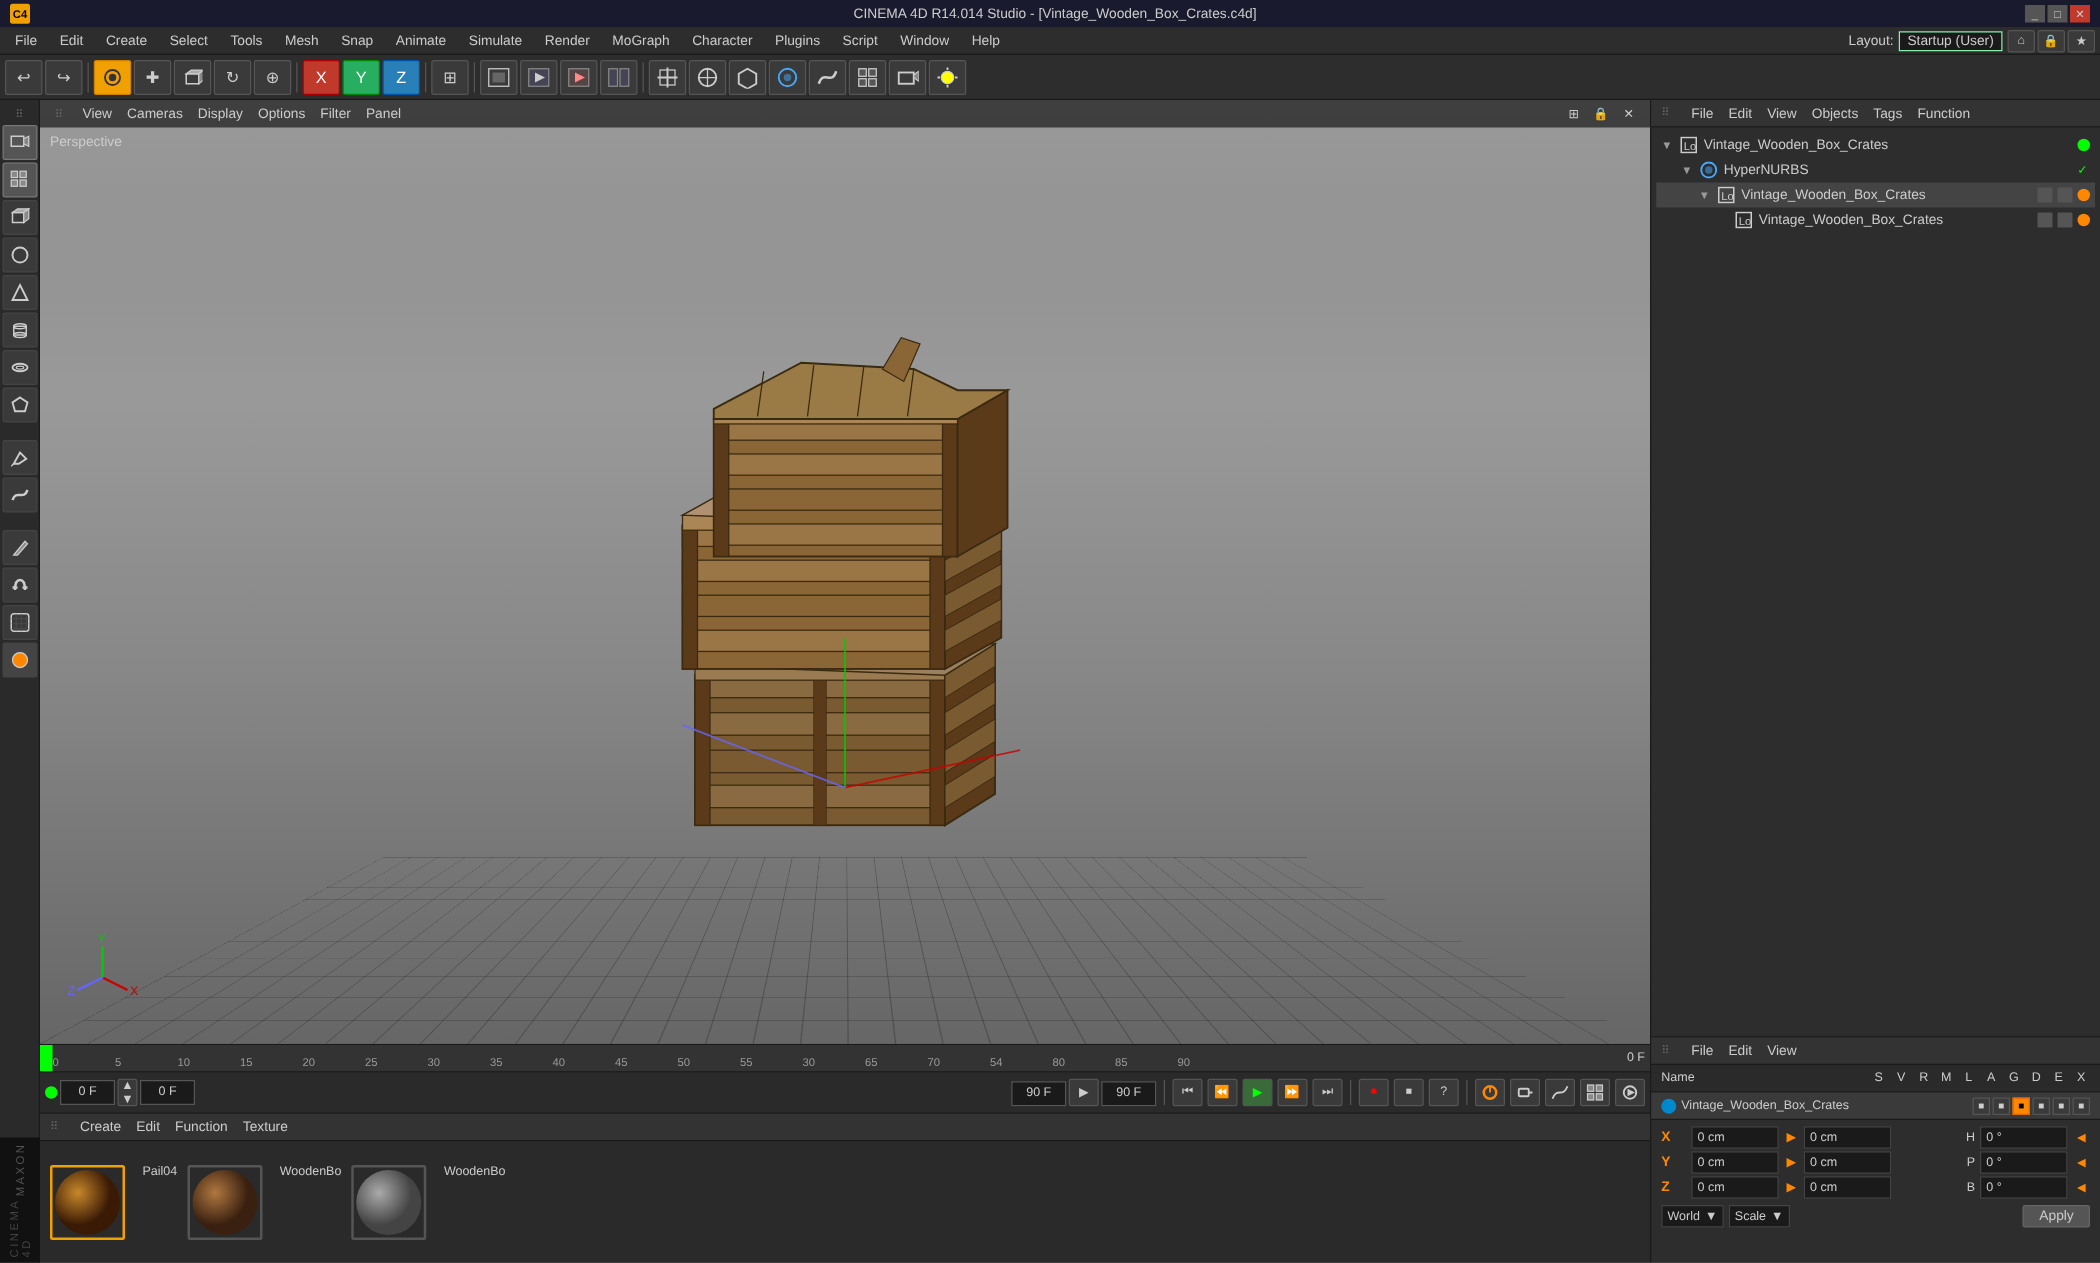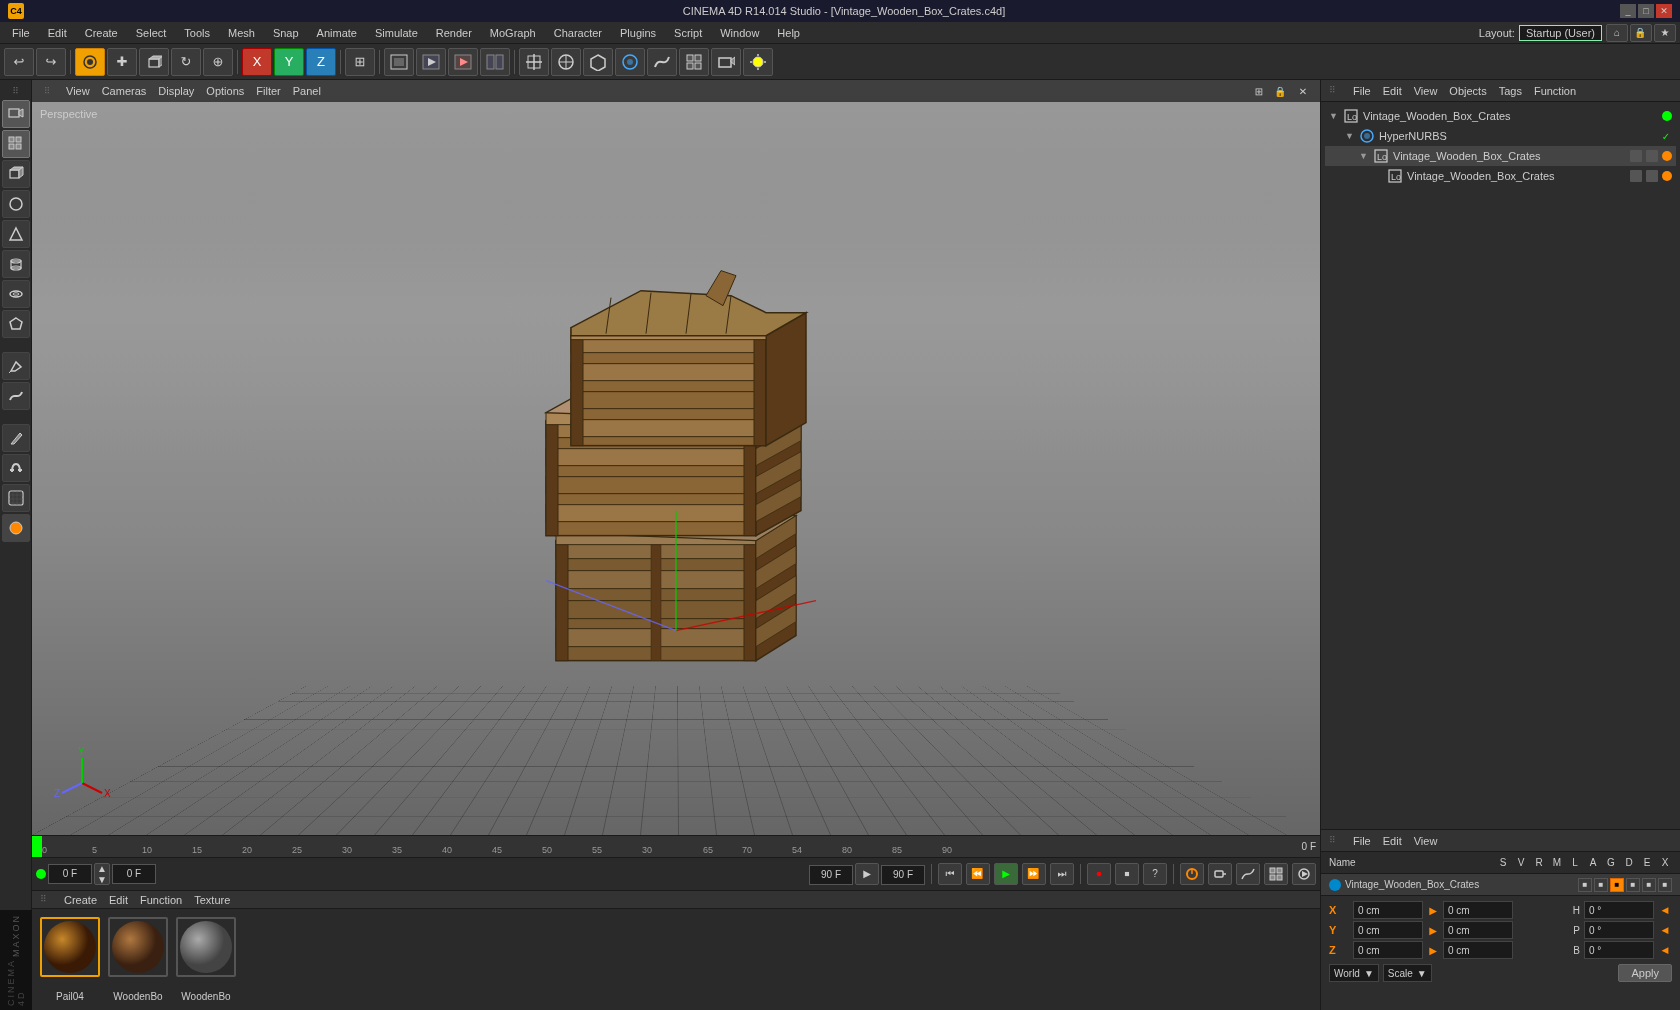--- a/index.html
+++ b/index.html
@@ -117,21 +117,21 @@
     }
     #materials-toolbar {
       height: 22px; background: #333; display: flex; align-items: center; padding: 0 8px; gap: 12px;
       border-bottom: 1px solid #1a1a1a;
     }
     .mat-menu { font-size: 11px; color: #ccc; cursor: pointer; }
     #materials-content {
       flex: 1; display: flex; align-items: center; padding: 8px; gap: 8px;
     }
     .mat-item {
-      display: flex; flex-direction: column; align-items: center; gap: 14px;
+      display: flex; flex-direction: row; gap: 14px;
       cursor: pointer;
     }
     .mat-thumb {
       width: 60px; height: 60px; border: 2px solid #555; border-radius: 2px;
       display: flex; align-items: center; justify-content: center; overflow: hidden;
     }
     .mat-thumb.selected { border-color: #f0a000; }
     .mat-label { font-size: 10px; color: #ccc; max-width: 60px; overflow: hidden; text-overflow: ellipsis; white-space: nowrap; }
 
     
@@ -586,21 +586,21 @@
           <span style="font-size:9px;color:#999;position:absolute;left:150px;">15</span>
           <span style="font-size:9px;color:#999;position:absolute;left:200px;">20</span>
           <span style="font-size:9px;color:#999;position:absolute;left:250px;">25</span>
           <span style="font-size:9px;color:#999;position:absolute;left:300px;">30</span>
           <span style="font-size:9px;color:#999;position:absolute;left:350px;">35</span>
           <span style="font-size:9px;color:#999;position:absolute;left:400px;">40</span>
           <span style="font-size:9px;color:#999;position:absolute;left:450px;">45</span>
           <span style="font-size:9px;color:#999;position:absolute;left:500px;">50</span>
           <span style="font-size:9px;color:#999;position:absolute;left:550px;">55</span>
           <span style="font-size:9px;color:#999;position:absolute;left:600px;">30</span>
-          <span style="font-size:9px;color:#999;position:absolute;left:650px;margin-left:11px;">65</span>
+          <span style="font-size:9px;color:#999;position:absolute;left:650px;">65</span>
           <span style="font-size:9px;color:#999;position:absolute;left:700px;">70</span>
           <span style="font-size:9px;color:#999;position:absolute;left:750px;">54</span>
           <span style="font-size:9px;color:#999;position:absolute;left:800px;">80</span>
           <span style="font-size:9px;color:#999;position:absolute;left:850px;">85</span>
           <span style="font-size:9px;color:#999;position:absolute;left:900px;">90</span>
         </div>
         <div style="position:absolute;right:4px;top:50%;transform:translateY(-50%);font-size:10px;color:#ccc;">0 F</div>
       </div>
 
       <div id="timeline-controls">

